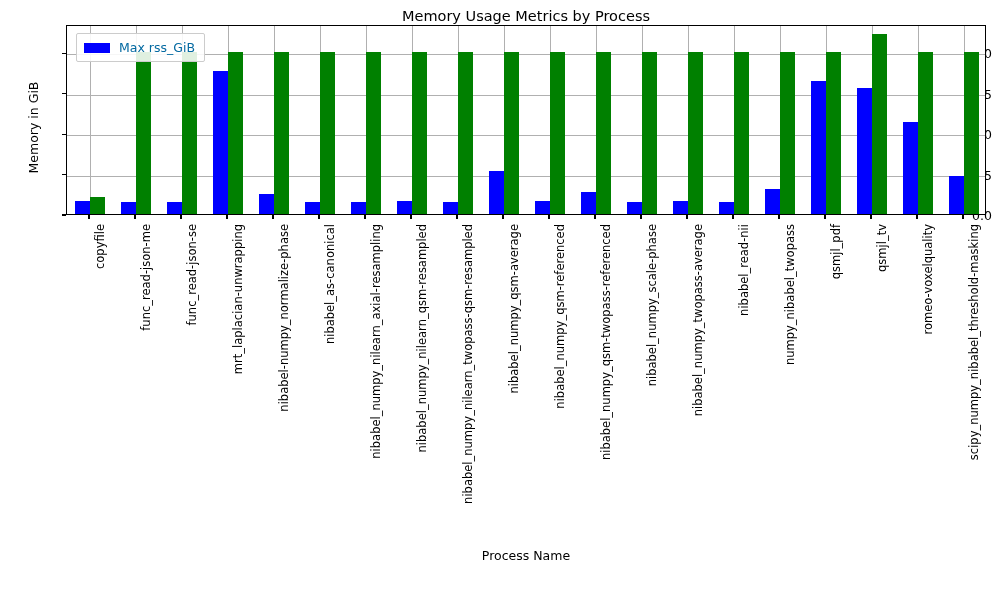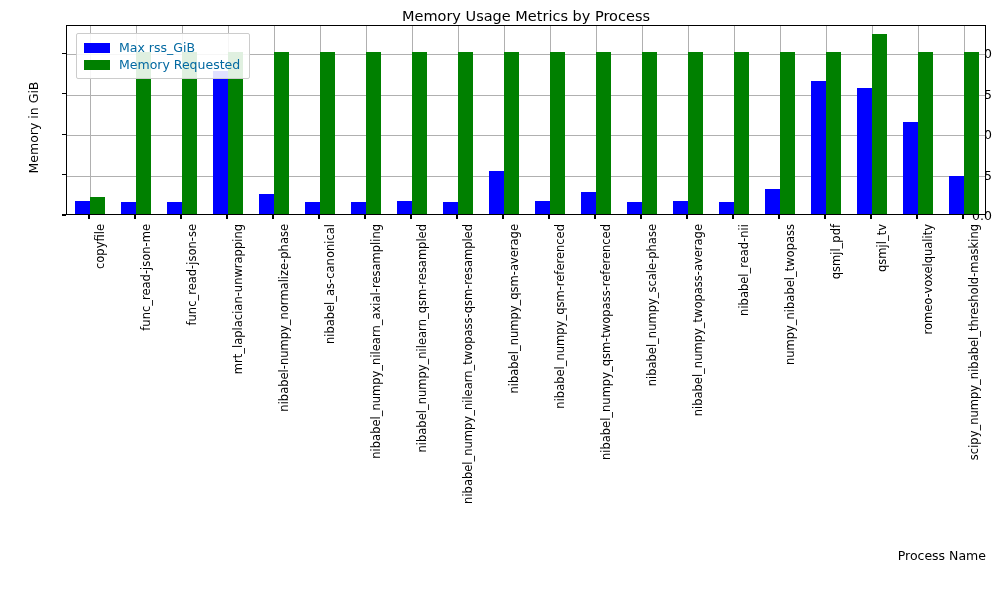--- a/index.html
+++ b/index.html
@@ -128,21 +128,21 @@
     white-space: nowrap;
     transform-origin: left top;
     transform: rotate(-90deg) translate(-100%, 0);
     text-align: right;
   }
   #xlabel {
     position: absolute;
     left: 66px;
     top: 548px;
     width: 920px;
-    text-align: right;
+    text-align: center;
     font-size: 12.5px;
     color: #000000;
   }
 
   
   #legend {
     position: absolute;
     left: 76px;
     top: 33px;
     background: rgba(255,255,255,0.88);
@@ -344,19 +344,15 @@
       <div class="xtick-label" style="left: 967px;">scipy_numpy_nibabel_threshold-masking</div>
     </div>
 
   <div id="xlabel">Process Name</div>
 
   <div id="legend">
       <div class="legend-row">
         <span class="legend-swatch" style="background: rgb(0, 0, 255);"></span>
         <span class="legend-label">Max rss_GiB</span>
       </div>
-      <div class="legend-row">
-        <span class="legend-swatch" style="background: rgb(0, 128, 0);"></span>
-        <span class="legend-label">Memory Requested</span>
-      </div>
     </div>
 
 </div>
 
 </body></html>

